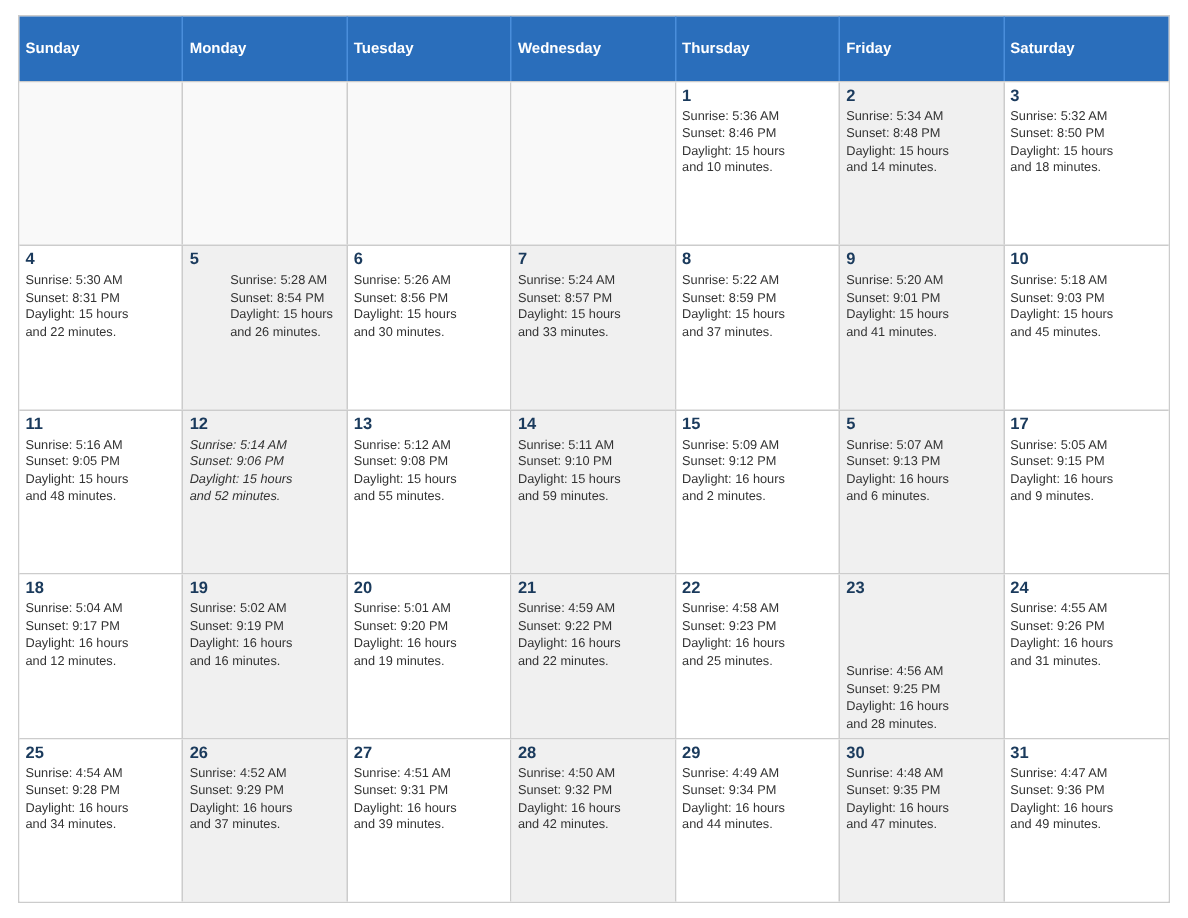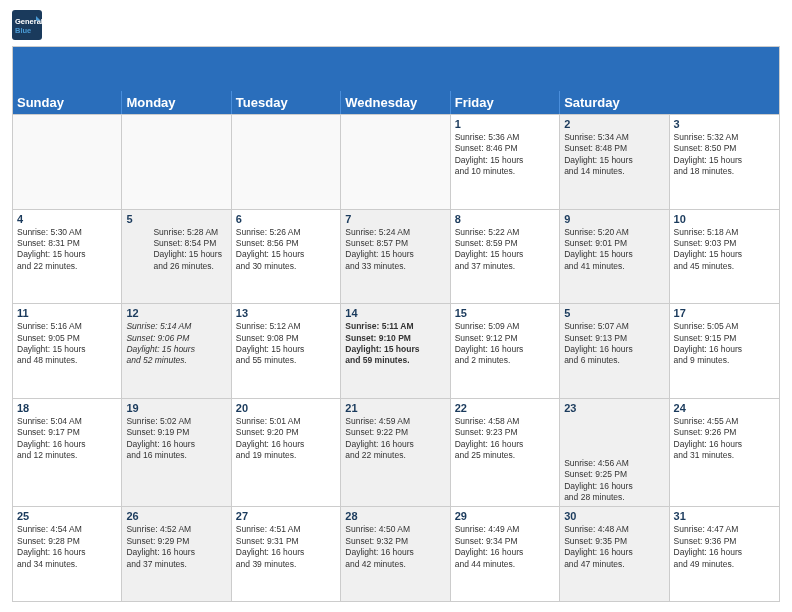--- a/index.html
+++ b/index.html
@@ -52,26 +52,25 @@
       flex-direction: column;
       border: 1px solid #ccc;
     }
     .day-headers {
       display: grid;
       grid-template-columns: repeat(7, 1fr);
       background: #2a6ebb;
     }
     .day-header {
       color: #fff;
-      font-size: 13px;
+      font-size: 10px;
       font-weight: bold;
-      padding: 4px 4px;
+      padding: 16px 4px;
       text-align: left;
       border-right: 1px solid #4a8edb;
-      margin-top: 44px;
     }
     .day-header:last-child { border-right: none; }
     .weeks {
       flex: 1;
       display: flex;
       flex-direction: column;
     }
     .week-row {
       display: grid;
       grid-template-columns: repeat(7, 1fr);
@@ -99,41 +98,28 @@
     .day-info {
       font-size: 8.5px;
       color: #333;
       line-height: 1.35;
     }
   </style>
 </head>
 <body>
 
 <div class="page">
-  <div class="header">
-    <div class="logo">
-      <svg class="logo-icon" viewBox="0 0 40 40">
-        <rect width="40" height="40" rx="4" fill="#1a3a5c"></rect>
-        <text x="4" y="18" font-size="10" fill="white" font-weight="bold">General</text>
-        <text x="4" y="30" font-size="10" fill="#4a9ad4" font-weight="bold">Blue</text>
-        <polygon points="32,8 38,14 32,14" fill="#4a9ad4"></polygon>
-      </svg>
-    </div>
-    <div class="title-block">
-      <div class="month-title"></div>
-      <div class="location"></div>
-    </div>
-  </div>
 
   <div class="calendar">
     <div class="day-headers">
     <div class="day-header">Sunday</div>
         <div class="day-header">Monday</div>
         <div class="day-header">Tuesday</div>
         <div class="day-header">Wednesday</div>
+        <div class="day-header">Thursday</div>
         <div class="day-header">Friday</div>
         <div class="day-header">Saturday</div>
       </div>
     <div class="weeks">
     <div class="week-row">
           <div class="day-cell empty"></div>
           <div class="day-cell empty"></div>
           <div class="day-cell empty"></div>
           <div class="day-cell empty"></div>
           <div class="day-cell">
@@ -226,21 +212,21 @@
           </div>
           <div class="day-cell">
             <div class="day-num">13</div>
             <div class="day-info" style="white-space: pre-line;">Sunrise: 5:12 AM
 Sunset: 9:08 PM
 Daylight: 15 hours
 and 55 minutes.</div>
           </div>
           <div class="day-cell shaded">
             <div class="day-num">14</div>
-            <div class="day-info" style="white-space: pre-line; font-weight: bold;">Sunrise: 5:11 AM
+            <div class="day-info" style="white-space: pre-line;">Sunrise: 5:11 AM
 Sunset: 9:10 PM
 Daylight: 15 hours
 and 59 minutes.</div>
           </div>
           <div class="day-cell">
             <div class="day-num">15</div>
             <div class="day-info" style="white-space: pre-line;">Sunrise: 5:09 AM
 Sunset: 9:12 PM
 Daylight: 16 hours
 and 2 minutes.</div>

